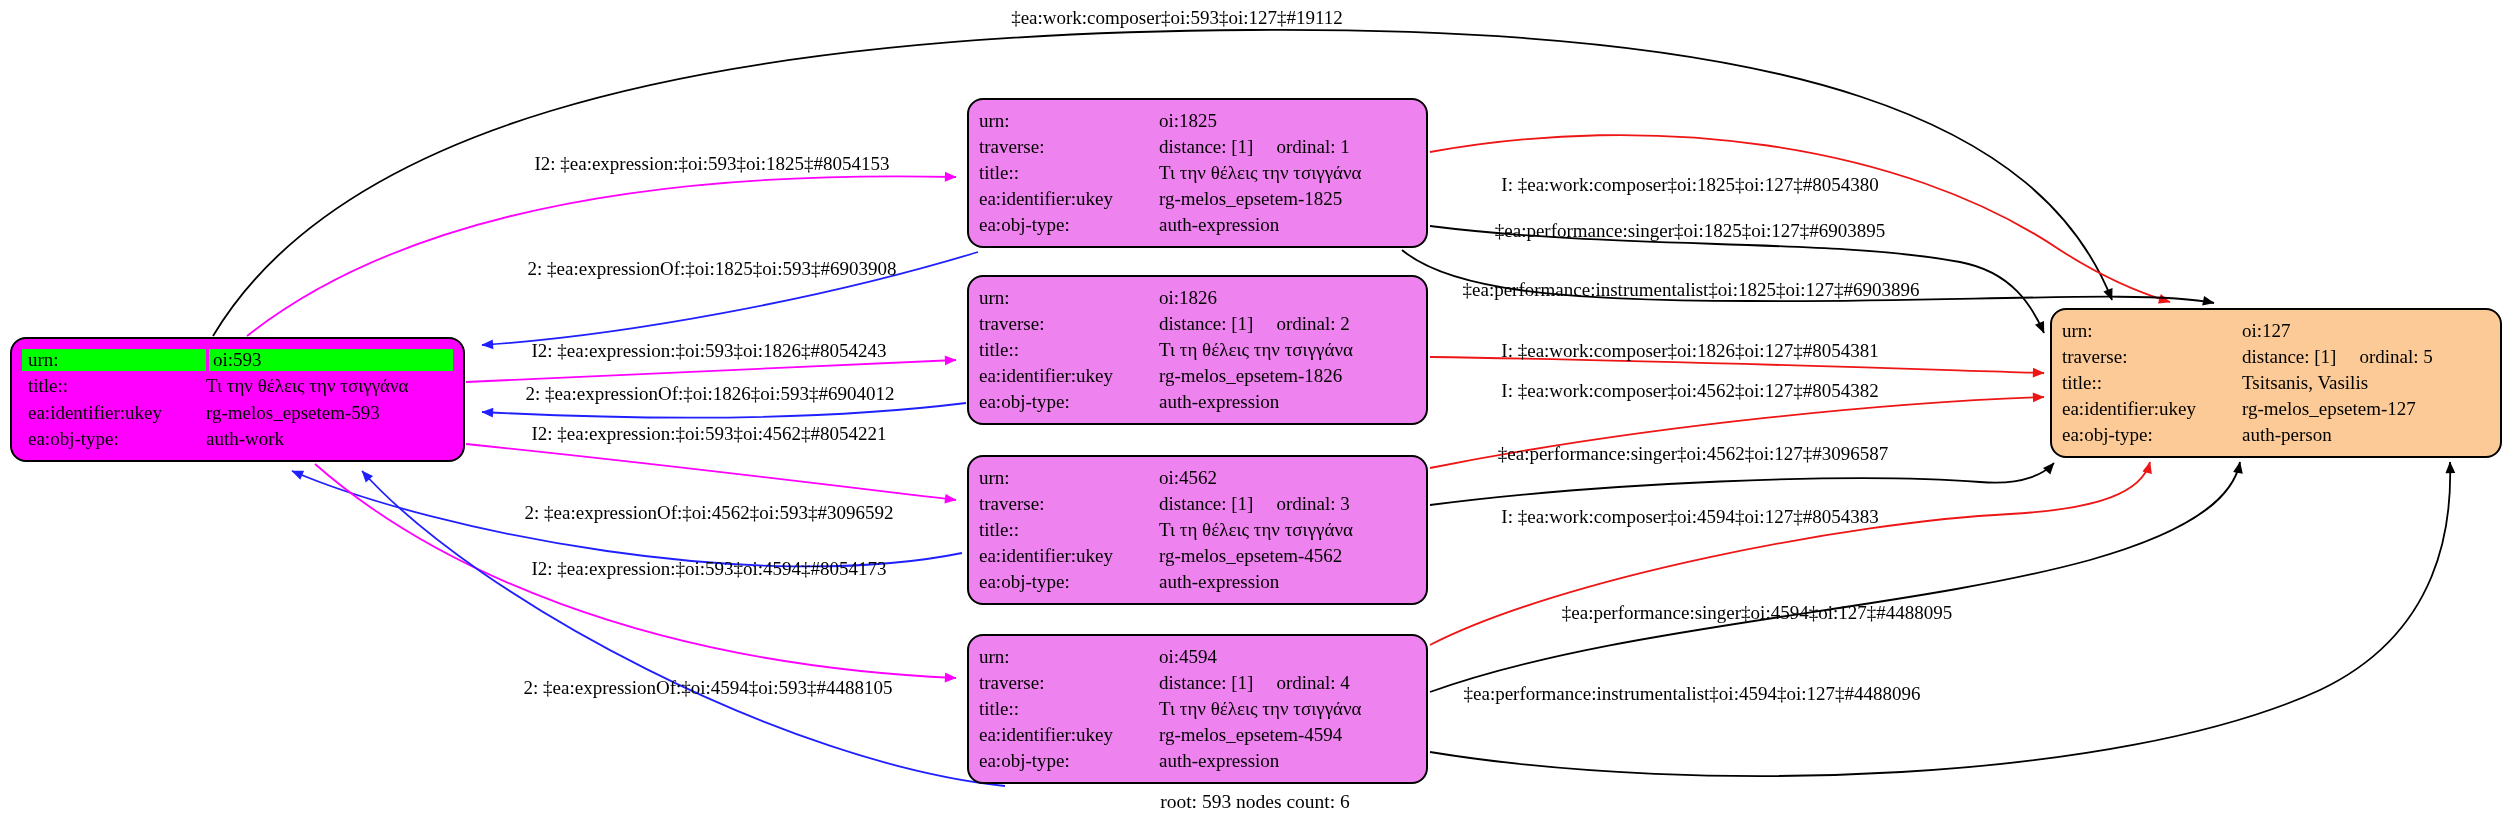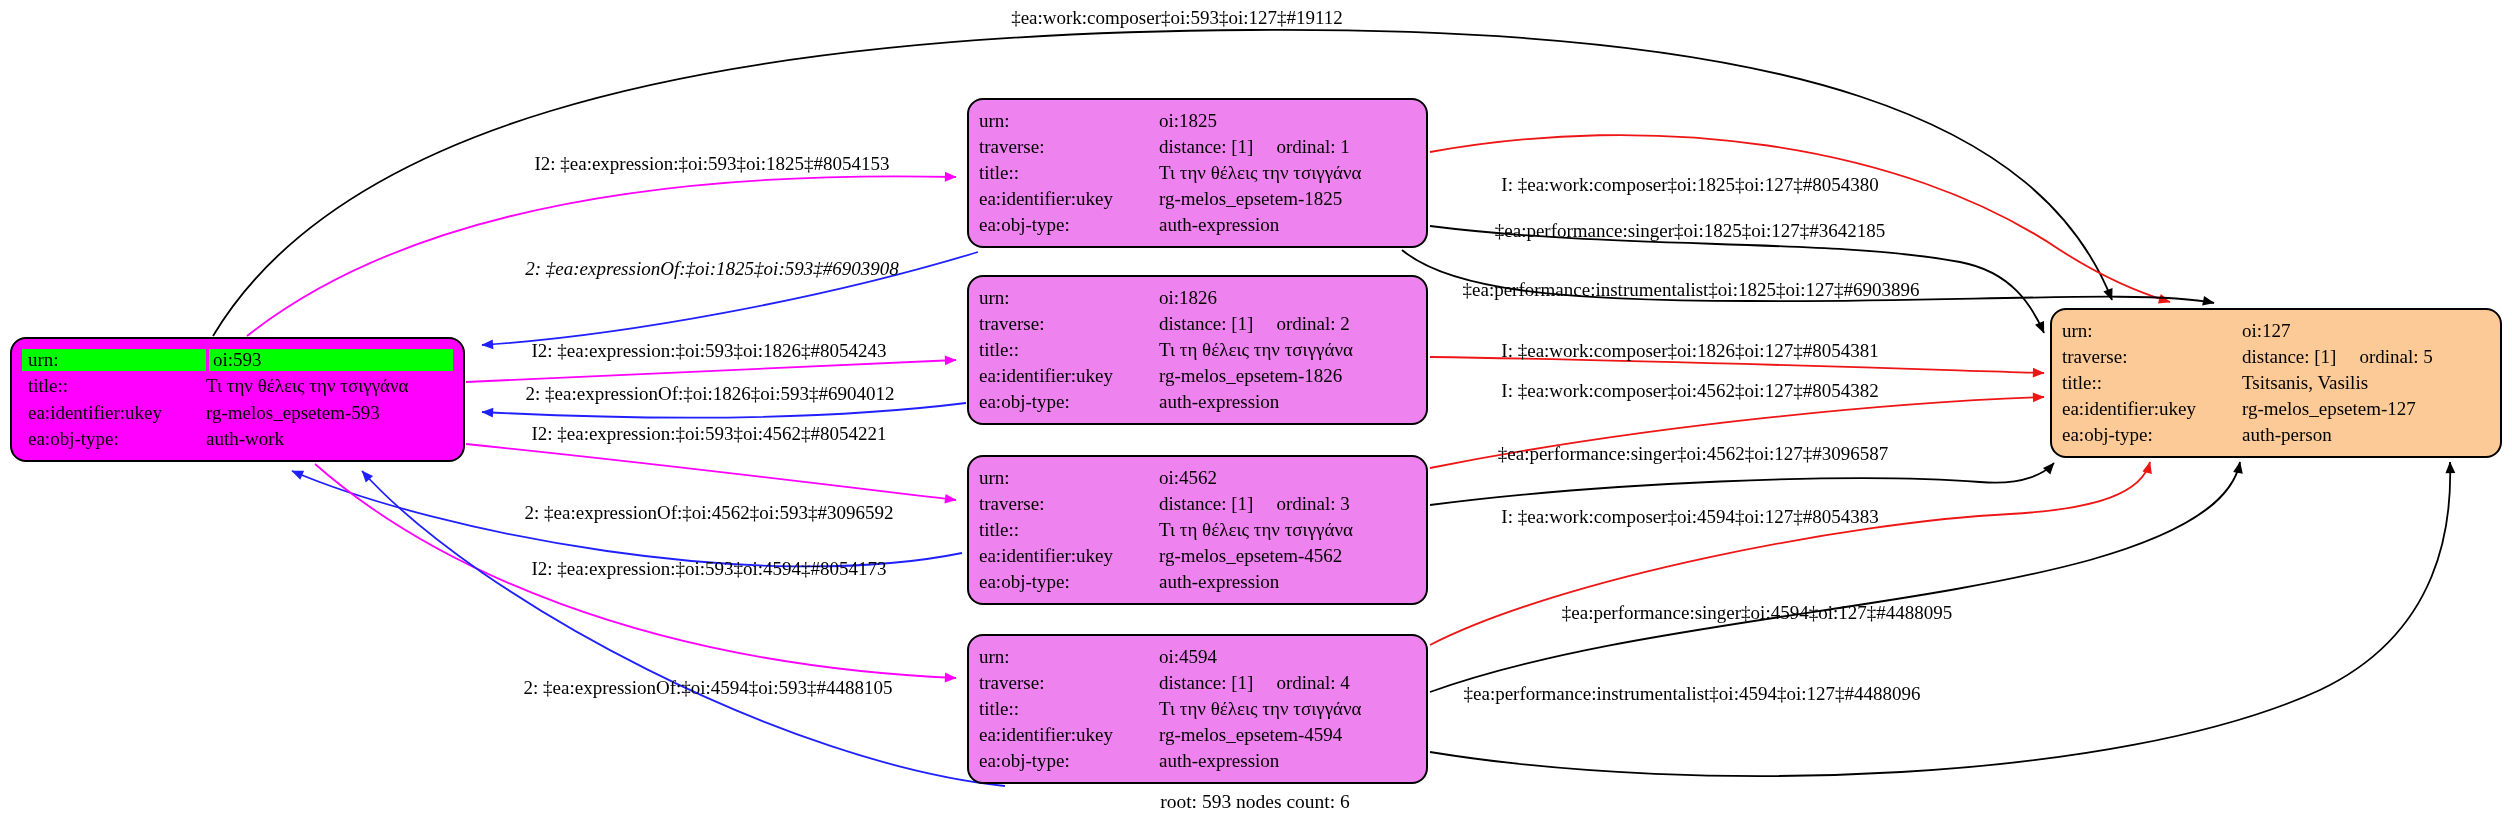--- a/index.html
+++ b/index.html
@@ -73,29 +73,29 @@
     <path class="edge" d="M 1430,468 C 1650,424 1900,402 2044,397" marker-end="url(#ah-red)" stroke="#ee1515"></path>
     <path class="edge" d="M 1430,505 C 1600,483 1850,472 1980,482 C 2025,486 2046,472 2054,463" marker-end="url(#ah-black)" stroke="#000000"></path>
 
     <path class="edge" d="M 1430,645 C 1560,578 1850,522 2010,514 C 2100,509 2142,492 2150,462" marker-end="url(#ah-red)" stroke="#ee1515"></path>
     <path class="edge" d="M 1430,692 C 1620,624 1900,612 2090,560 C 2200,529 2234,494 2240,462" marker-end="url(#ah-black)" stroke="#000000"></path>
     <path class="edge" d="M 1430,752 C 1700,796 2120,782 2320,690 C 2442,632 2452,522 2450,462" marker-end="url(#ah-black)" stroke="#000000"></path>
   </svg>
 
   <div class="elabel" style="left:1177px; top:7px;">‡ea:work:composer‡oi:593‡oi:127‡#19112</div>
   <div class="elabel" style="left:712px;  top:153px;">I2: ‡ea:expression:‡oi:593‡oi:1825‡#8054153</div>
-  <div class="elabel" style="left:712px;  top:258px;font-style:italic;">2: ‡ea:expressionOf:‡oi:1825‡oi:593‡#6903908</div>
+  <div class="elabel" style="left:712px;  top:258px;">2: ‡ea:expressionOf:‡oi:1825‡oi:593‡#6903908</div>
   <div class="elabel" style="left:709px;  top:340px;">I2: ‡ea:expression:‡oi:593‡oi:1826‡#8054243</div>
   <div class="elabel" style="left:710px;  top:383px;">2: ‡ea:expressionOf:‡oi:1826‡oi:593‡#6904012</div>
   <div class="elabel" style="left:709px;  top:423px;">I2: ‡ea:expression:‡oi:593‡oi:4562‡#8054221</div>
   <div class="elabel" style="left:709px;  top:502px;">2: ‡ea:expressionOf:‡oi:4562‡oi:593‡#3096592</div>
   <div class="elabel" style="left:709px;  top:558px;">I2: ‡ea:expression:‡oi:593‡oi:4594‡#8054173</div>
   <div class="elabel" style="left:708px;  top:677px;">2: ‡ea:expressionOf:‡oi:4594‡oi:593‡#4488105</div>
   <div class="elabel" style="left:1690px; top:130px;margin-top:44px;">I: ‡ea:work:composer‡oi:1825‡oi:127‡#8054380</div>
-  <div class="elabel" style="left:1690px; top:220px;">‡ea:performance:singer‡oi:1825‡oi:127‡#3642185</div>
+  <div class="elabel" style="left:1690px; top:220px;">‡ea:performance:singer‡oi:1825‡oi:127‡#6903895</div>
   <div class="elabel" style="left:1691px; top:279px;">‡ea:performance:instrumentalist‡oi:1825‡oi:127‡#6903896</div>
   <div class="elabel" style="left:1690px; top:340px;">I: ‡ea:work:composer‡oi:1826‡oi:127‡#8054381</div>
   <div class="elabel" style="left:1690px; top:380px;">I: ‡ea:work:composer‡oi:4562‡oi:127‡#8054382</div>
   <div class="elabel" style="left:1693px; top:443px;">‡ea:performance:singer‡oi:4562‡oi:127‡#3096587</div>
   <div class="elabel" style="left:1690px; top:506px;">I: ‡ea:work:composer‡oi:4594‡oi:127‡#8054383</div>
   <div class="elabel" style="left:1757px; top:582px;margin-top:20px;">‡ea:performance:singer‡oi:4594‡oi:127‡#4488095</div>
   <div class="elabel" style="left:1692px; top:683px;">‡ea:performance:instrumentalist‡oi:4594‡oi:127‡#4488096</div>
 
   <div class="gnode work" style="left:10px; top:337px; width:455px; height:125px; background:#ff00ff;">
     <div class="grow hl">

